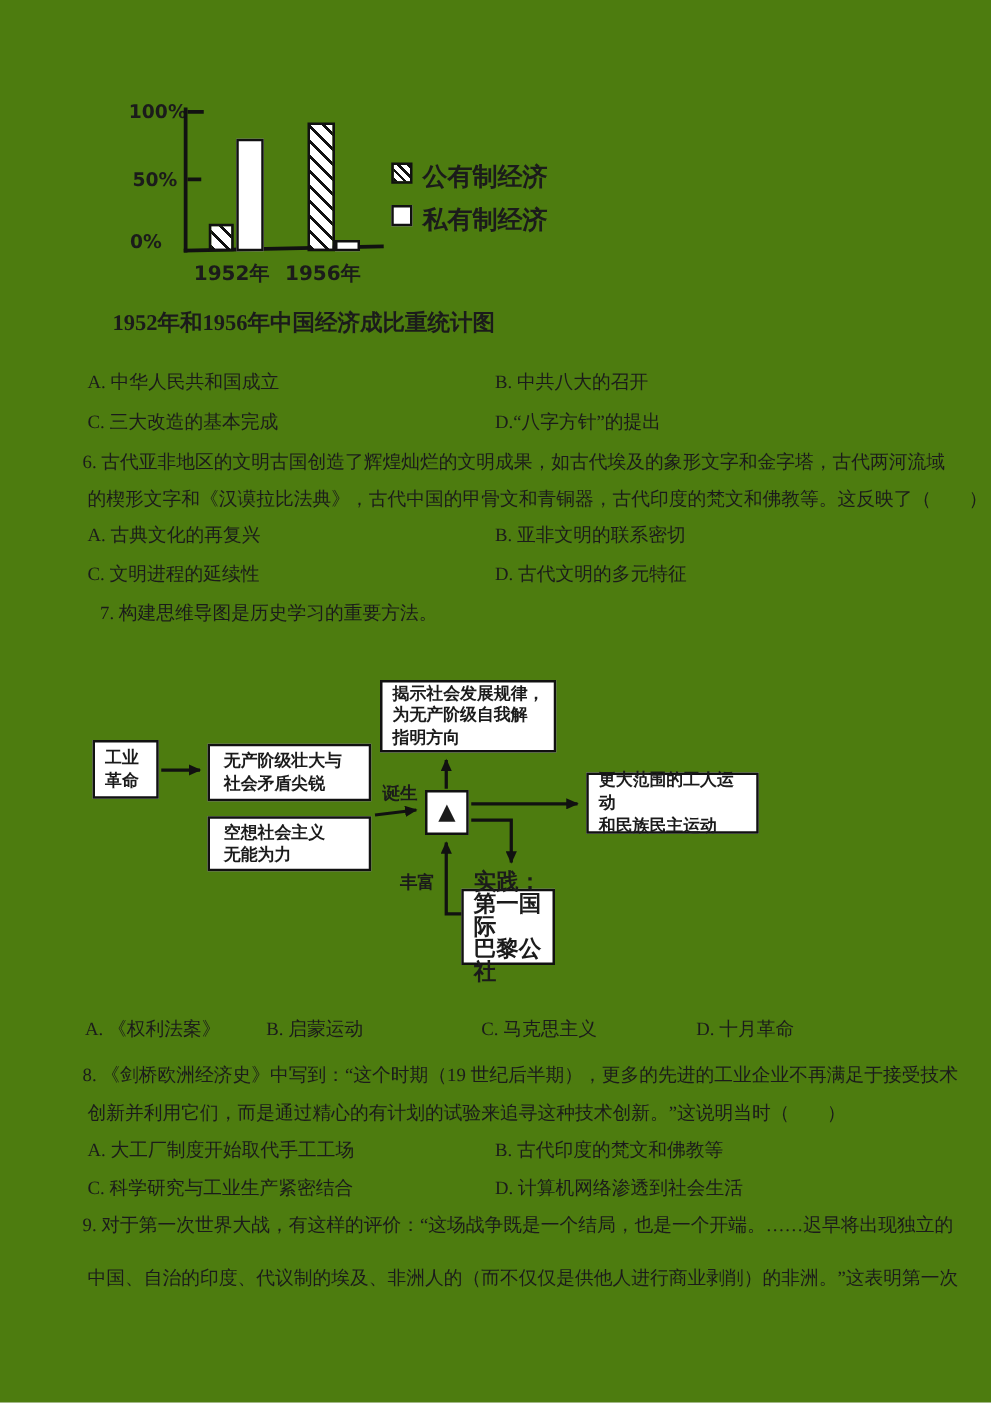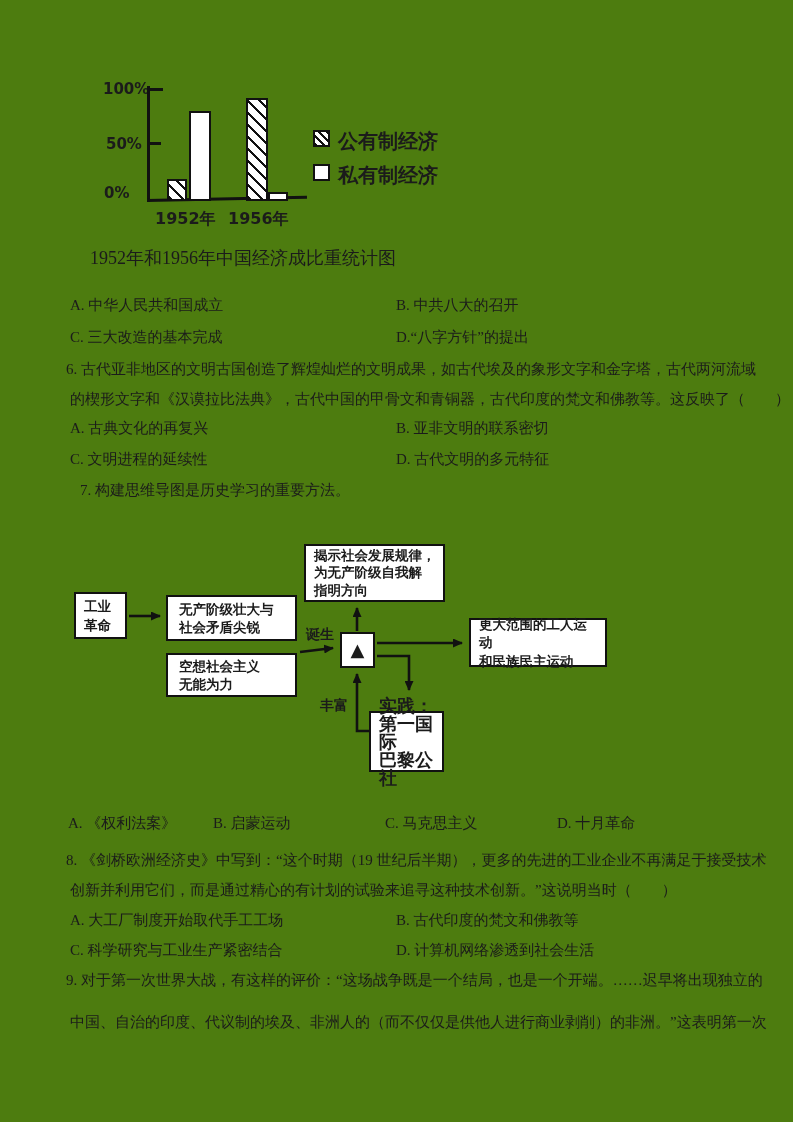--- a/index.html
+++ b/index.html
@@ -9,21 +9,21 @@
   .tl{position:absolute;font-size:15px;white-space:nowrap;color:#1b1b1b;}
   
   .ylab{position:absolute;font-family:"DejaVu Sans",sans-serif;font-weight:600;font-size:15px;}
   .xlab{position:absolute;font-family:"DejaVu Sans",sans-serif;font-weight:600;font-size:16px;}
   .axis{position:absolute;background:#111;}
   .bar{position:absolute;border:2px solid #111;box-sizing:border-box;background:#fff;}
   .hatch{background:repeating-linear-gradient(45deg,#111 0 2.5px,#fff 2.5px 8.5px);}
   .lgsq{position:absolute;width:13px;height:13px;border:2.5px solid #111;box-sizing:content-box;background:#fff;}
   .lgsq.hatch{background:repeating-linear-gradient(45deg,#111 0 2px,#fff 2px 5.5px);}
   .lglab{position:absolute;font-size:20px;font-weight:600;font-family:"DejaVu Sans",sans-serif;white-space:nowrap;}
-  .ctitle{position:absolute;font-size:18px;font-weight:400;white-space:nowrap;}
+  .ctitle{position:absolute;font-size:18px;font-weight:700;white-space:nowrap;}
   
   .dbox{position:absolute;border:2.5px solid #111;background:#fff;box-sizing:border-box;
         font-family:"DejaVu Sans",sans-serif;font-weight:600;font-size:13.5px;line-height:18.5px;
         white-space:pre-line;display:flex;align-items:center;padding:2px 6px;}
   .dlab{position:absolute;font-family:Liberation Serif, serif;font-weight:600;font-size:14px;white-space:nowrap;}
   .tribox{justify-content:center;font-size:18px;padding:0;}
   svg.arrows{position:absolute;left:0;top:0;pointer-events:none;}
 </style>
 </head>
 <body>

